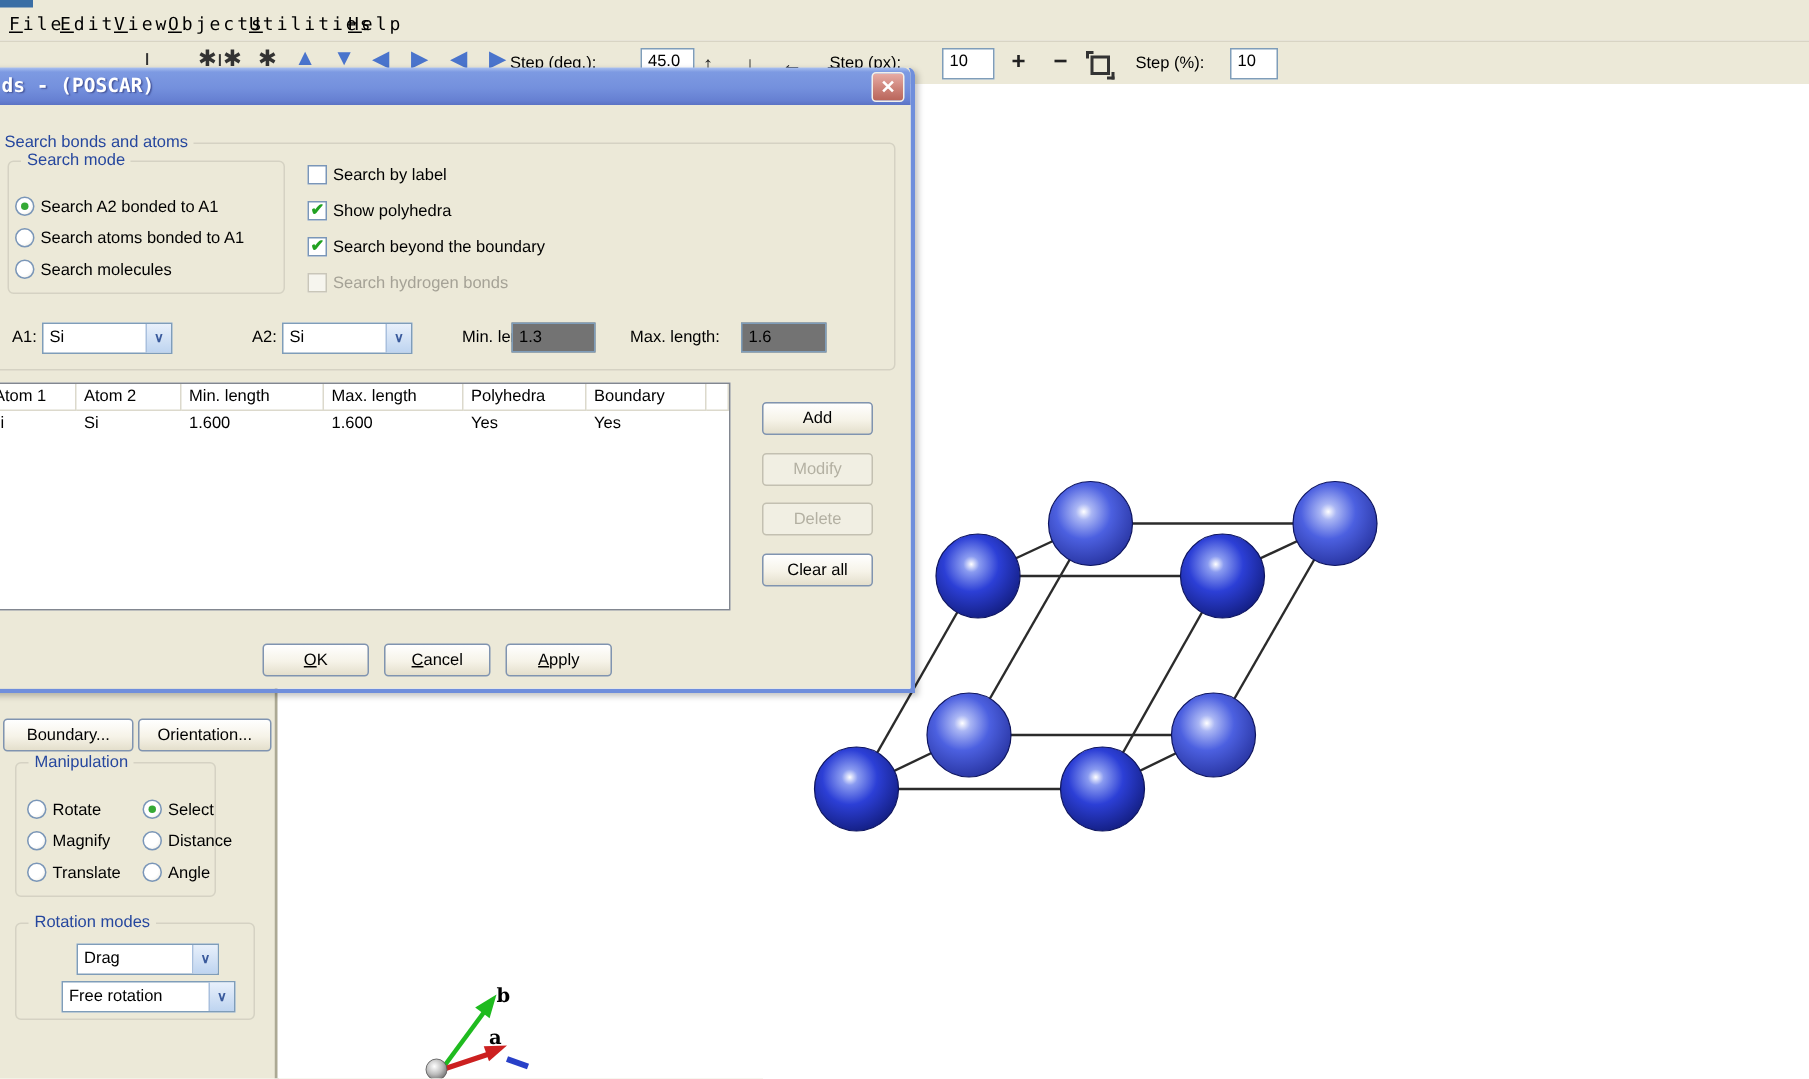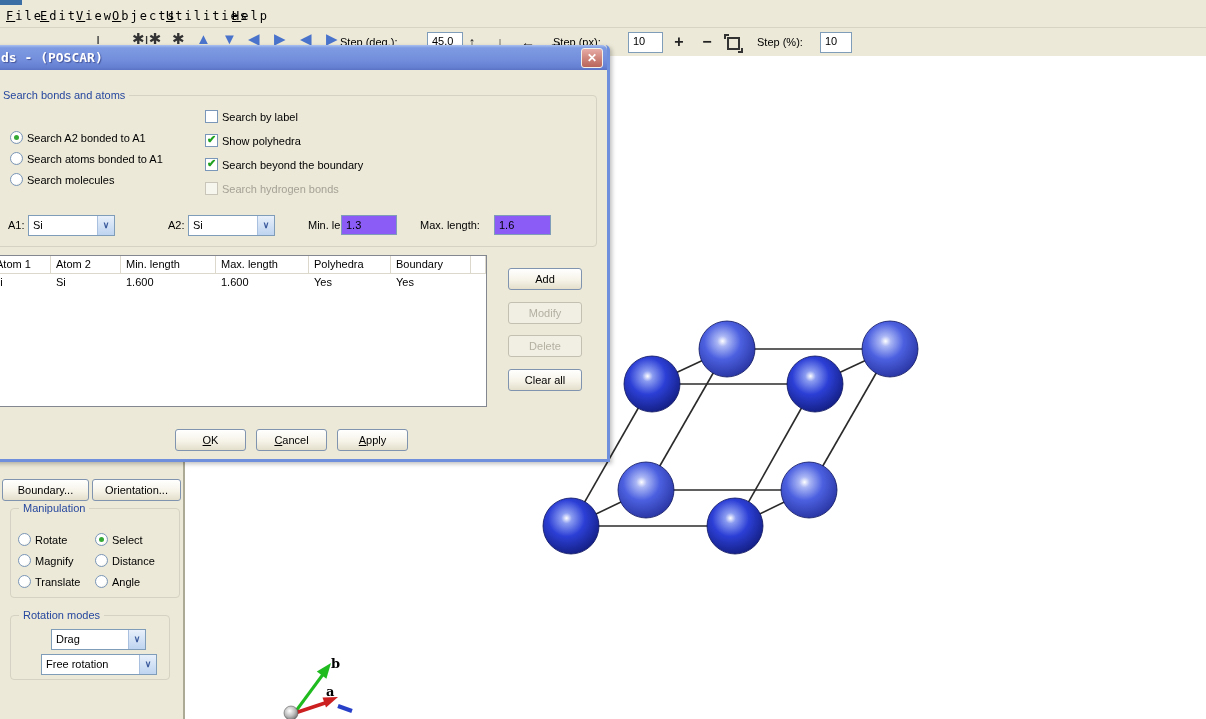--- a/index.html
+++ b/index.html
@@ -46,21 +46,21 @@
   .combo-text { position:absolute; left:4px; top:3px; }
   .combo-arrow { position:absolute; right:0; top:0; bottom:0; width:17px; background:linear-gradient(180deg,#e8f0fb,#bed4f0); border-left:1px solid #a9c0de; text-align:center; color:#3a5a9c; font-size:9px; font-weight:bold; line-height:19px; }
 
   
   .dialog { position:absolute; left:-12px; top:45px; width:622px; height:417px; z-index:10; border-right:3px solid #6f8edc; border-bottom:3px solid #6f8edc; border-radius:0 5px 0 0; box-shadow:2px 2px 4px rgba(0,0,0,.25); }
   .titlebar { position:absolute; left:0; top:0; width:100%; height:25px; border-radius:0 5px 0 0;
     background:linear-gradient(180deg,#a9c0f0 0%,#7d9ae2 12%,#7490dd 55%,#6680d2 88%,#5b73c4 100%); }
   .title-text { position:absolute; left:13px; top:5px; color:#fff; font-family:"DejaVu Sans Mono", monospace; font-weight:bold; font-size:13px; white-space:nowrap; text-shadow:1px 1px 1px #44549a; }
   .close-btn { position:absolute; right:4px; top:3px; width:22px; height:20px; border:1px solid #f2f0ea; border-radius:3px; background:linear-gradient(180deg,#e7aca6 0%,#cd8379 55%,#b9655a 100%); color:#fff; font-weight:bold; font-size:12px; text-align:center; line-height:18px; cursor:default; }
   .dlg-body { position:absolute; left:0; top:25px; width:619px; height:389px; background:#ece9d8; }
-  .tfield { position:absolute; height:20px; border:1px solid #7f9db9; background:#8b5cf6; padding:3px 0 0 4px; }
+  .tfield { position:absolute; height:20px; border:1px solid #7f9db9; background:#737373; padding:3px 0 0 4px; }
   .dlg-lbl { position:absolute; white-space:nowrap; }
 
   
   .bond-table { position:absolute; left:2px; top:185px; width:497px; height:152px; background:#fff; border:1px solid #828790; }
   .bt-row { display:flex; height:18px; }
   .bt-cell { flex:none; padding:2px 0 0 5px; border-right:1px solid #dcd9cc; overflow:hidden; white-space:nowrap; }
   .bt-head .bt-cell { border-bottom:1px solid #dcd9cc; }
   .bt-data .bt-cell { border-right:none; }
 
   u { text-decoration:underline; }
@@ -150,21 +150,21 @@
       <circle cx="291" cy="713" r="7" fill="url(#gGray)" stroke="#5d5d5d" stroke-width="0.6"></circle>
       <text x="331" y="668" fill="#000" class="axis-label">b</text>
       <text x="326" y="696" fill="#000" class="axis-label">a</text>
     </g>
 </svg>
 
 <div class="panel">
   <div class="xp-btn" style="left:2px;top:423px;width:87px;height:22px">Boundary...</div>
   <div class="xp-btn" style="left:92px;top:423px;width:89px;height:22px">Orientation...</div>
 
-  <div class="groupbox" style="left:10px;top:452px;width:170px;height:90px">
+  <div class="groupbox" style="left:10px;top:452px;width:134px;height:90px">
     <span class="grouplabel">Manipulation</span>
     <span id="manip-radios"><span class="radio-row" style="position: absolute; left: 7px; top: 24px;">
           <span class="radio"></span>
           <span class="rlabel">Rotate</span>
         </span><span class="radio-row" style="position: absolute; left: 84px; top: 24px;">
           <span class="radio sel"></span>
           <span class="rlabel">Select</span>
         </span><span class="radio-row" style="position: absolute; left: 7px; top: 45px;">
           <span class="radio"></span>
           <span class="rlabel">Magnify</span>
@@ -197,20 +197,23 @@
   <div class="titlebar">
     <span class="title-text">ds - (POSCAR)</span>
     <span class="close-btn">✕</span>
   </div>
   <div class="dlg-body">
 
     <div class="groupbox" style="left:2px;top:25px;width:607px;height:152px;border-radius:0 4px 4px 0">
       <span class="grouplabel" style="left:8px">Search bonds and atoms</span>
     </div>
 
+    <div class="groupbox" style="left:17px;top:37px;width:185px;height:89px">
+      <span class="grouplabel">Search mode</span>
+    </div>
     <span id="mode-radios"><span class="radio-row" style="left: 22px; top: 61px; position: absolute;">
           <span class="radio sel"></span>
           <span class="rlabel">Search A2 bonded to A1</span>
         </span><span class="radio-row" style="left: 22px; top: 82px; position: absolute;">
           <span class="radio"></span>
           <span class="rlabel">Search atoms bonded to A1</span>
         </span><span class="radio-row" style="left: 22px; top: 103px; position: absolute;">
           <span class="radio"></span>
           <span class="rlabel">Search molecules</span>
         </span></span>

